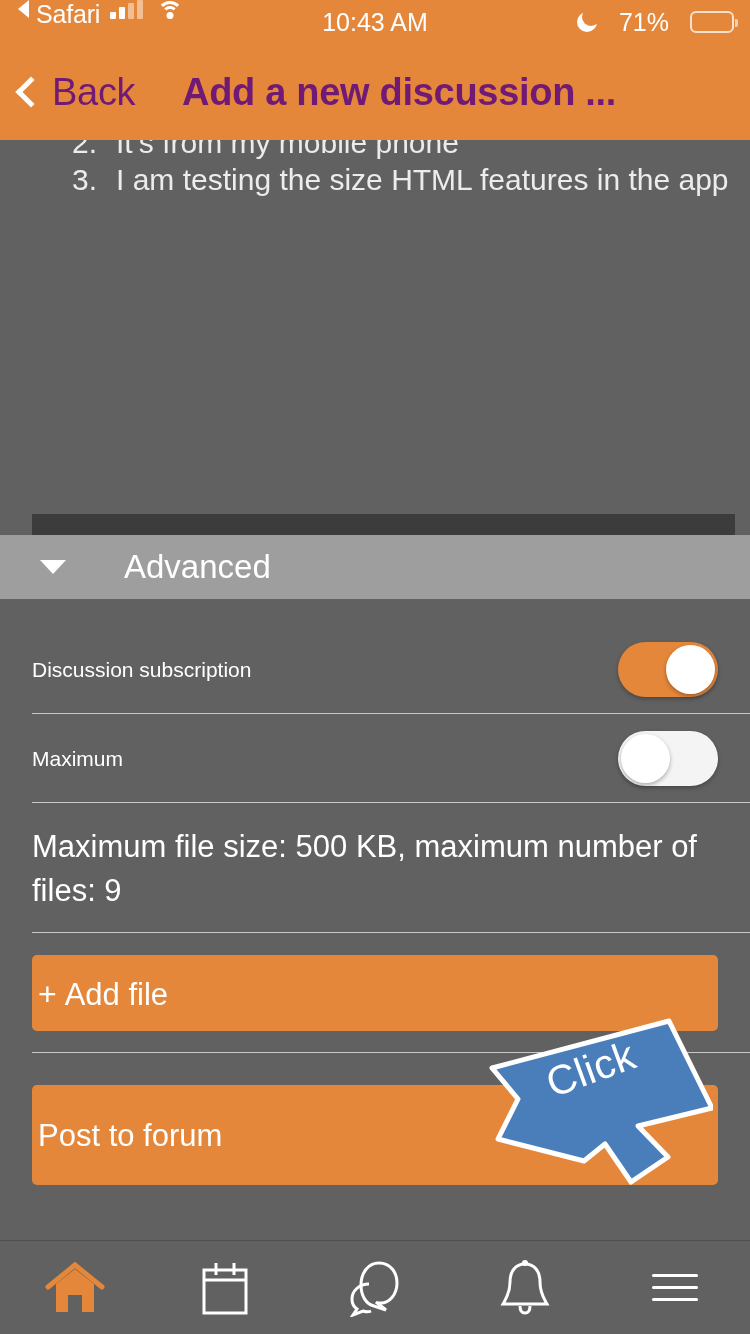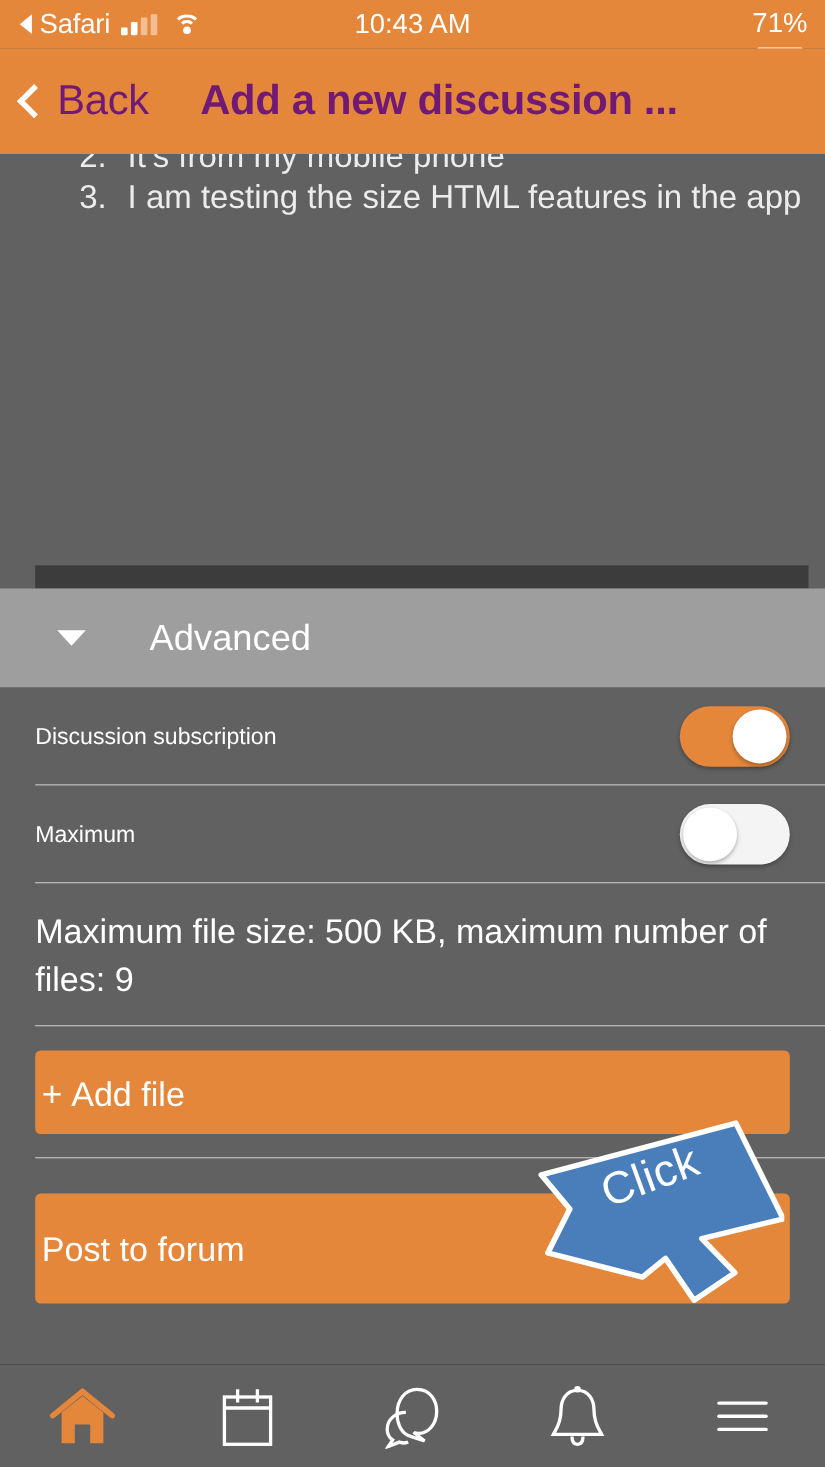--- a/index.html
+++ b/index.html
@@ -26,21 +26,20 @@
     width: 750px;
     height: 44px;
     background: #E5873B;
     color: #ffffff;
   }
   .sb-left {
     position: absolute;
     left: 18px; top: 0;
     height: 44px;
     display: flex;
-    align-items: center;
     gap: 7px;
   }
   .sb-back-tri {
     width: 0; height: 0;
     border-top: 9px solid transparent;
     border-bottom: 9px solid transparent;
     border-right: 11px solid #ffffff;
   }
   .sb-carrier {
     font-size: 25px;
@@ -91,22 +90,21 @@
     text-align: center;
     font-size: 25px;
     font-weight: normal;
   }
   .sb-right {
     position: absolute;
     right: 16px; top: 0;
     height: 44px;
     display: flex;
     align-items: center;
-    gap: 7px;
-    flex-direction: column;
+    gap: 21px;
   }
   .sb-moon {
     position: relative;
     width: 21px; height: 21px;
     overflow: hidden;
   }
   .sb-moon::before {
     content: "";
     position: absolute;
     width: 20px; height: 20px;
@@ -220,26 +218,25 @@
     position: absolute;
     left: 32px; top: 514px;
     width: 703px; height: 21px;
     background: #3C3C3C;
   }
 
   
   .advanced-bar {
     position: absolute;
     top: 535px; left: 0;
-    width: 750px; height: 90px;
+    width: 750px; height: 64px;
     background: #9E9E9E;
     display: flex;
     align-items: center;
     cursor: pointer;
-    padding-left: 12px;
   }
   .adv-caret {
     width: 0; height: 0;
     margin-left: 40px;
     border-left: 13px solid transparent;
     border-right: 13px solid transparent;
     border-top: 14px solid #ffffff;
   }
   .adv-label {
     margin-left: 58px;

